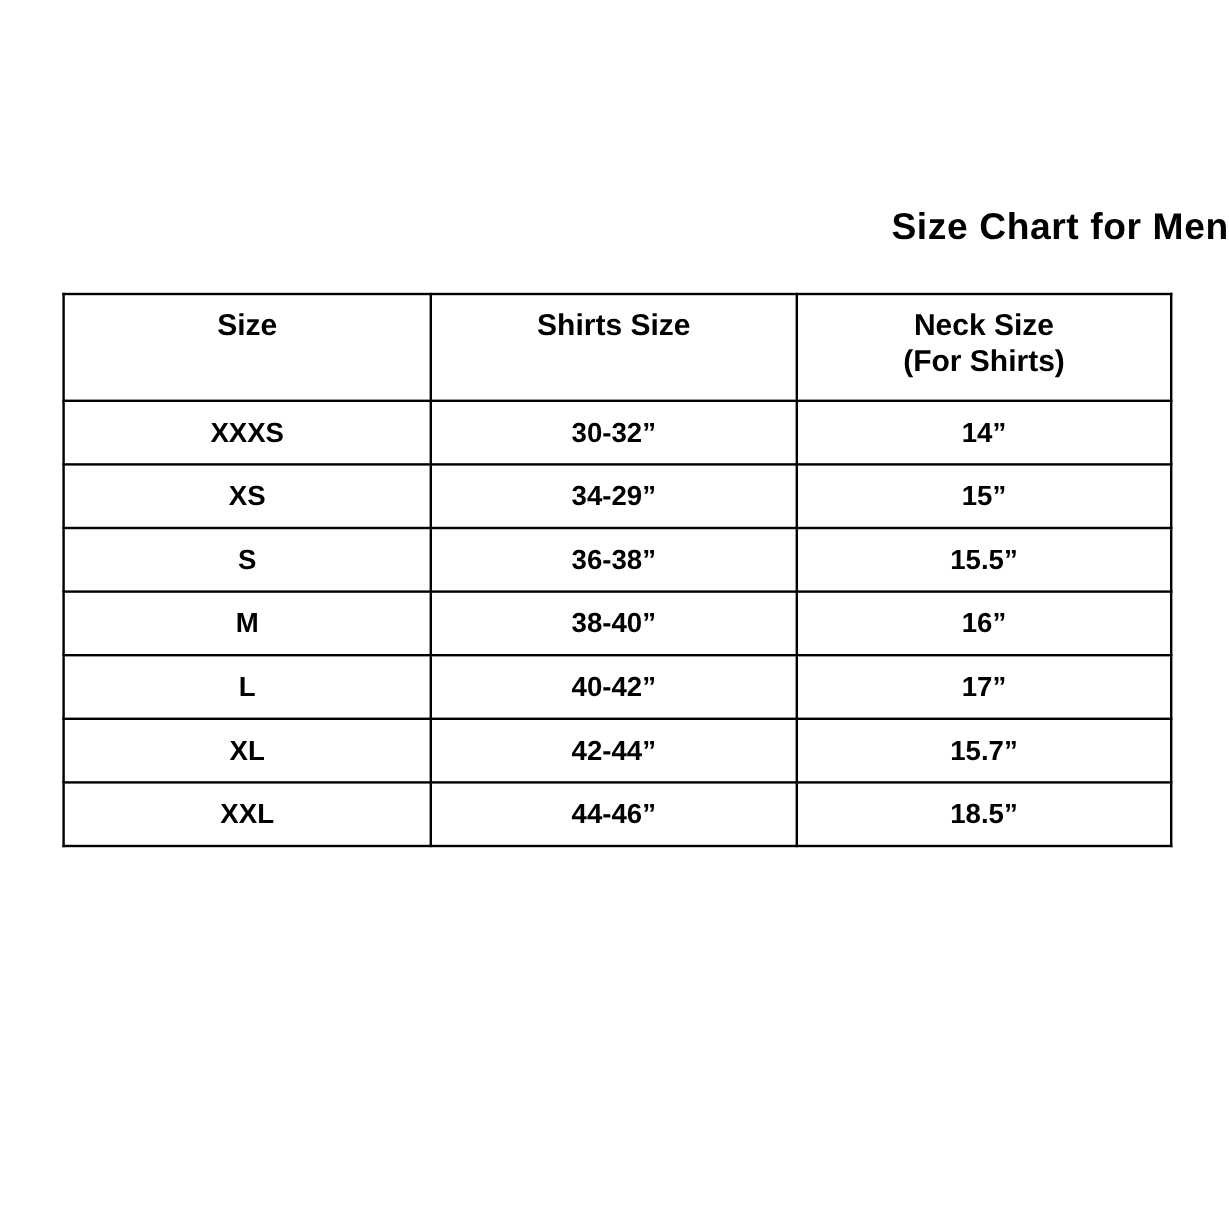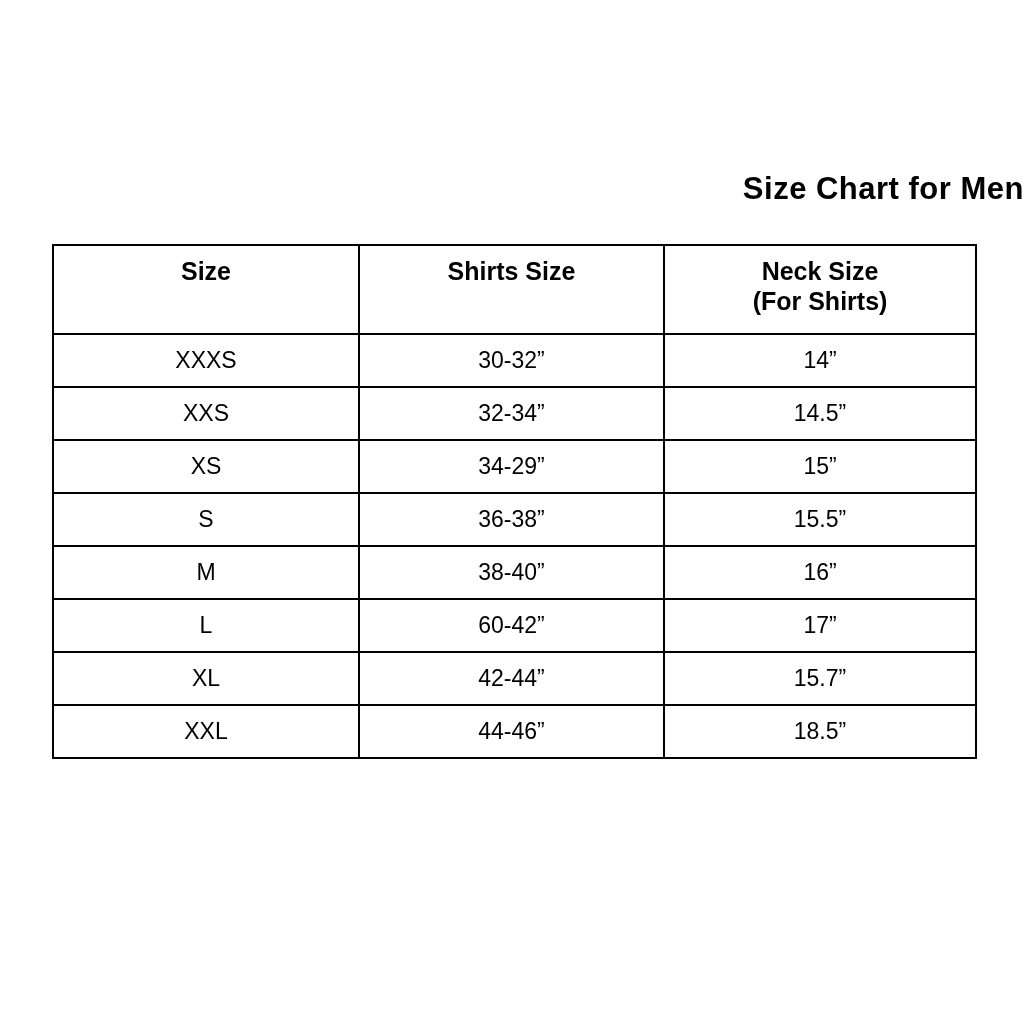--- a/index.html
+++ b/index.html
@@ -53,21 +53,21 @@
     font-size: 25px;
     font-weight: bold;
     line-height: 30px;
   }
   table.size-chart tbody tr {
     height: 53px;
   }
   table.size-chart td {
     vertical-align: middle;
     font-size: 23px;
-    font-weight: normal;
+    font-weight: bold;
   }
 </style>
 </head>
 <body>
 
 <div class="page">
 
   <h1 class="chart-title">Size Chart for Men</h1>
 
   <table class="size-chart">
@@ -90,42 +90,37 @@
         </th>
       </tr>
     </thead>
     <tbody>
       <tr>
         <td>XXXS</td>
         <td>30-32”</td>
         <td>14”</td>
       </tr>
       <tr>
-        <td>XXS</td>
-        <td>32-34”</td>
-        <td>14.5”</td>
-      </tr>
-      <tr>
         <td>XS</td>
         <td>34-29”</td>
         <td>15”</td>
       </tr>
       <tr>
         <td>S</td>
         <td>36-38”</td>
         <td>15.5”</td>
       </tr>
       <tr>
         <td>M</td>
         <td>38-40”</td>
         <td>16”</td>
       </tr>
       <tr>
         <td>L</td>
-        <td>60-42”</td>
+        <td>40-42”</td>
         <td>17”</td>
       </tr>
       <tr>
         <td>XL</td>
         <td>42-44”</td>
         <td>15.7”</td>
       </tr>
       <tr>
         <td>XXL</td>
         <td>44-46”</td>

